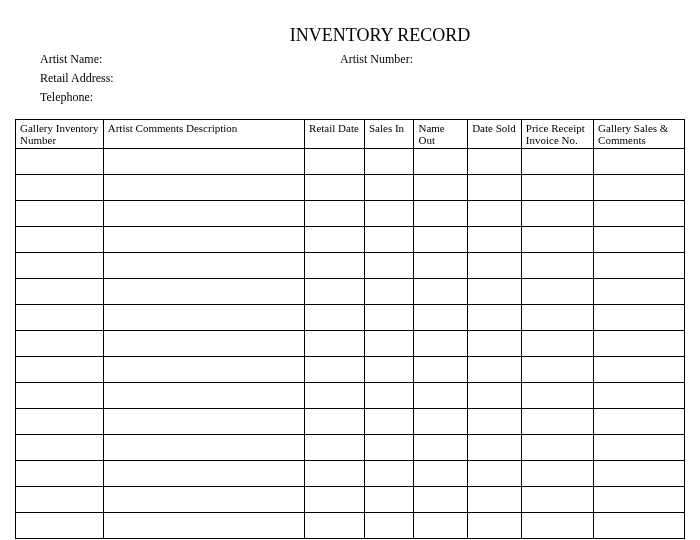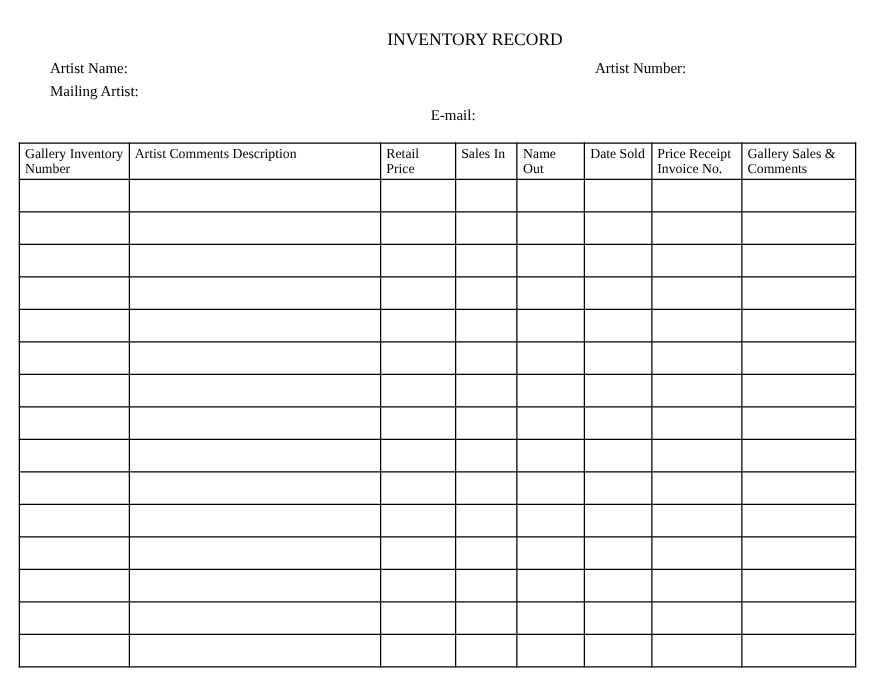--- a/index.html
+++ b/index.html
@@ -11,36 +11,35 @@
       background: #ffffff;
       font-family: "Times New Roman", Times, serif;
       font-size: 12px;
       color: #000;
       width: 700px;
       height: 540px;
       padding: 25px 15px 15px 15px;
     }
     .title {
       text-align: center;
-      font-size: 14px;
+      font-size: 18px;
       margin-bottom: 6px;
       margin-left: 60px;
     }
     .info-line {
       display: flex;
       margin-bottom: 4px;
       padding-left: 25px;
       gap: 40px;
     }
     .info-left {
       flex: 0 0 260px;
     }
     .info-right {
       flex: 1;
-      text-align: center;
     }
     table {
       border-collapse: collapse;
       width: 100%;
       margin-top: 14px;
       table-layout: fixed;
     }
     th, td {
       border: 1px solid #000;
       font-weight: normal;
@@ -69,43 +68,43 @@
 <body>
 
 <div class="title">INVENTORY RECORD</div>
 
 <div class="info-line">
   <div class="info-left">Artist Name:</div>
   <div class="info-right">Artist Number:</div>
 </div>
 
 <div class="info-line">
-  <div>Mailing Artist:</div>
+  <div>Retail Address:</div>
 </div>
 
 <div class="info-line">
-  <div class="info-right">E-mail:</div>
+  <div class="info-left">Telephone:</div>
 </div>
 
 <table>
   <colgroup>
     <col class="col1">
       <col class="col2">
       <col class="col3">
       <col class="col4">
     <col class="col5">
       <col class="col6">
       <col class="col7">
       <col class="col8">
   </colgroup>
   <thead>
     <tr>
       <th>Gallery Inventory Number</th>
       <th>Artist Comments Description</th>
-      <th>Retail Price</th>
+      <th>Retail Date</th>
       <th>Sales In</th>
       <th>Name Out</th>
       <th>Date Sold</th>
       <th>Price Receipt Invoice No.</th>
       <th>Gallery Sales &amp; Comments</th>
     </tr>
   </thead>
   <tbody id="table-body">
   <tr>
         <td></td>

